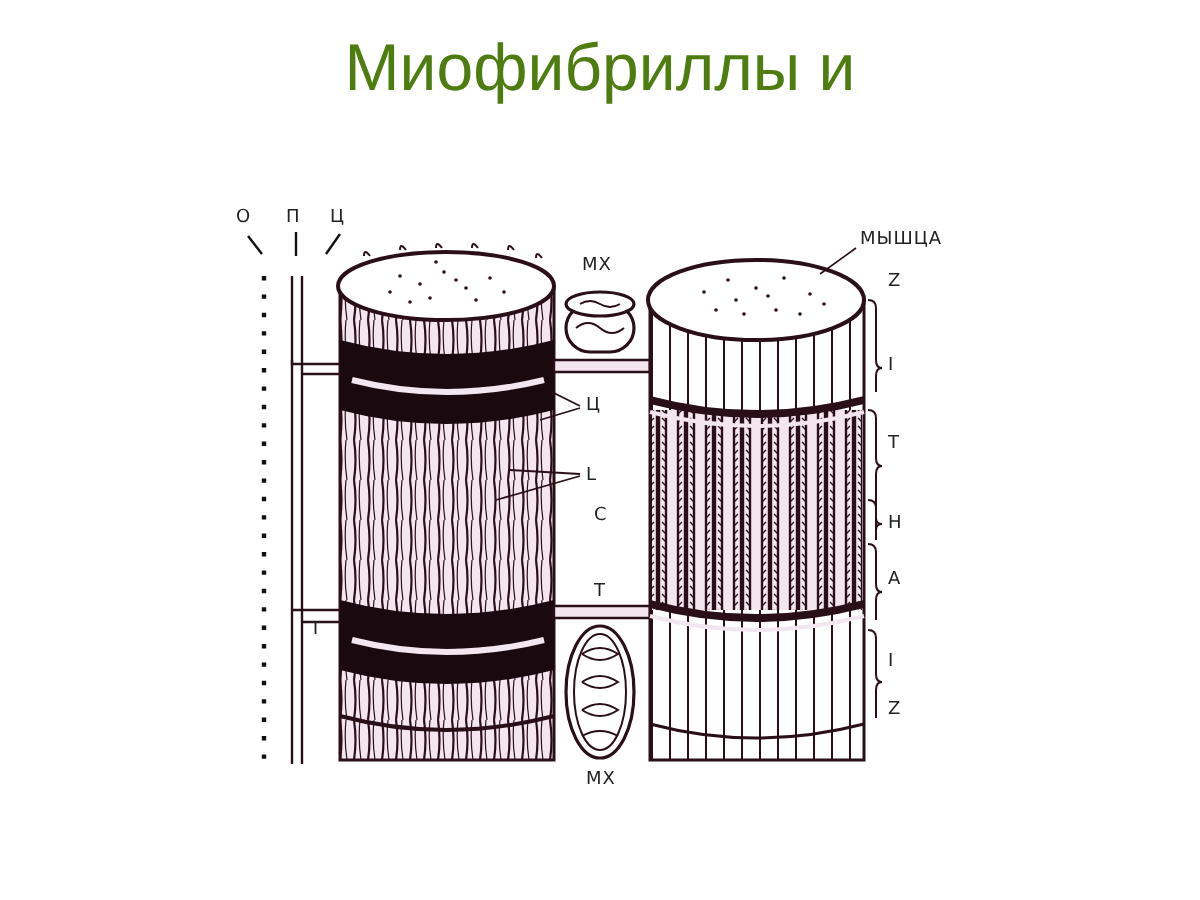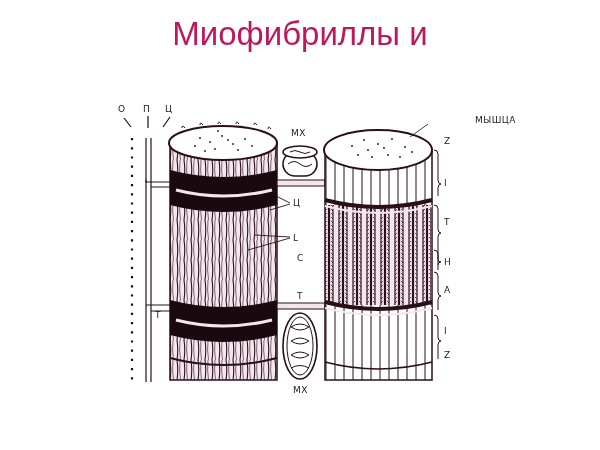--- a/index.html
+++ b/index.html
@@ -2,21 +2,21 @@
 <html><head>
   <meta charset="utf-8">
   <style>
     html, body { margin: 0; padding: 0; }
     body {
       width: 600px; height: 450px; background: #ffffff; overflow: hidden;
       position: relative; font-family: "Liberation Sans", sans-serif;
     }
     .title {
       position: absolute; left: 0; top: 12px; width: 600px; text-align: center;
-      color: #be185d; font-size: 33px; line-height: 44px;
+      color: #4d7c0f; font-size: 33px; line-height: 44px;
       font-family: "Liberation Sans", sans-serif;
     }
     .diagram { position: absolute; left: 0; top: 0; width: 600px; height: 450px; }
     .lbl {
       position: absolute; font-size: 9px; color: #222; letter-spacing: 0.5px;
       font-family: "DejaVu Sans", sans-serif;
     }
   </style>
 </head>
 <body>
@@ -155,21 +155,21 @@
       <line x1="255" y1="235" x2="290" y2="237"></line>
       <line x1="248" y1="250" x2="290" y2="238"></line>
     </g>
   </svg>
 
   
   <span class="lbl" style="left:118px;top:104px;">О</span>
   <span class="lbl" style="left:143px;top:104px;">П</span>
   <span class="lbl" style="left:165px;top:104px;">Ц</span>
   <span class="lbl" style="left:291px;top:128px;">МХ</span>
-  <span class="lbl" style="left:430px;top:115px;margin-left:45px;">МЫШЦА</span>
+  <span class="lbl" style="left:430px;top:115px;">МЫШЦА</span>
   <span class="lbl" style="left:293px;top:198px;">Ц</span>
   <span class="lbl" style="left:293px;top:233px;">L</span>
   <span class="lbl" style="left:297px;top:253px;">С</span>
   <span class="lbl" style="left:297px;top:291px;">Т</span>
   <span class="lbl" style="left:155px;top:310px;">Т</span>
   <span class="lbl" style="left:293px;top:385px;">МХ</span>
 
   <span class="lbl" style="left:444px;top:136px;">Z</span>
   <span class="lbl" style="left:444px;top:178px;">I</span>
   <span class="lbl" style="left:444px;top:217px;">T</span>

